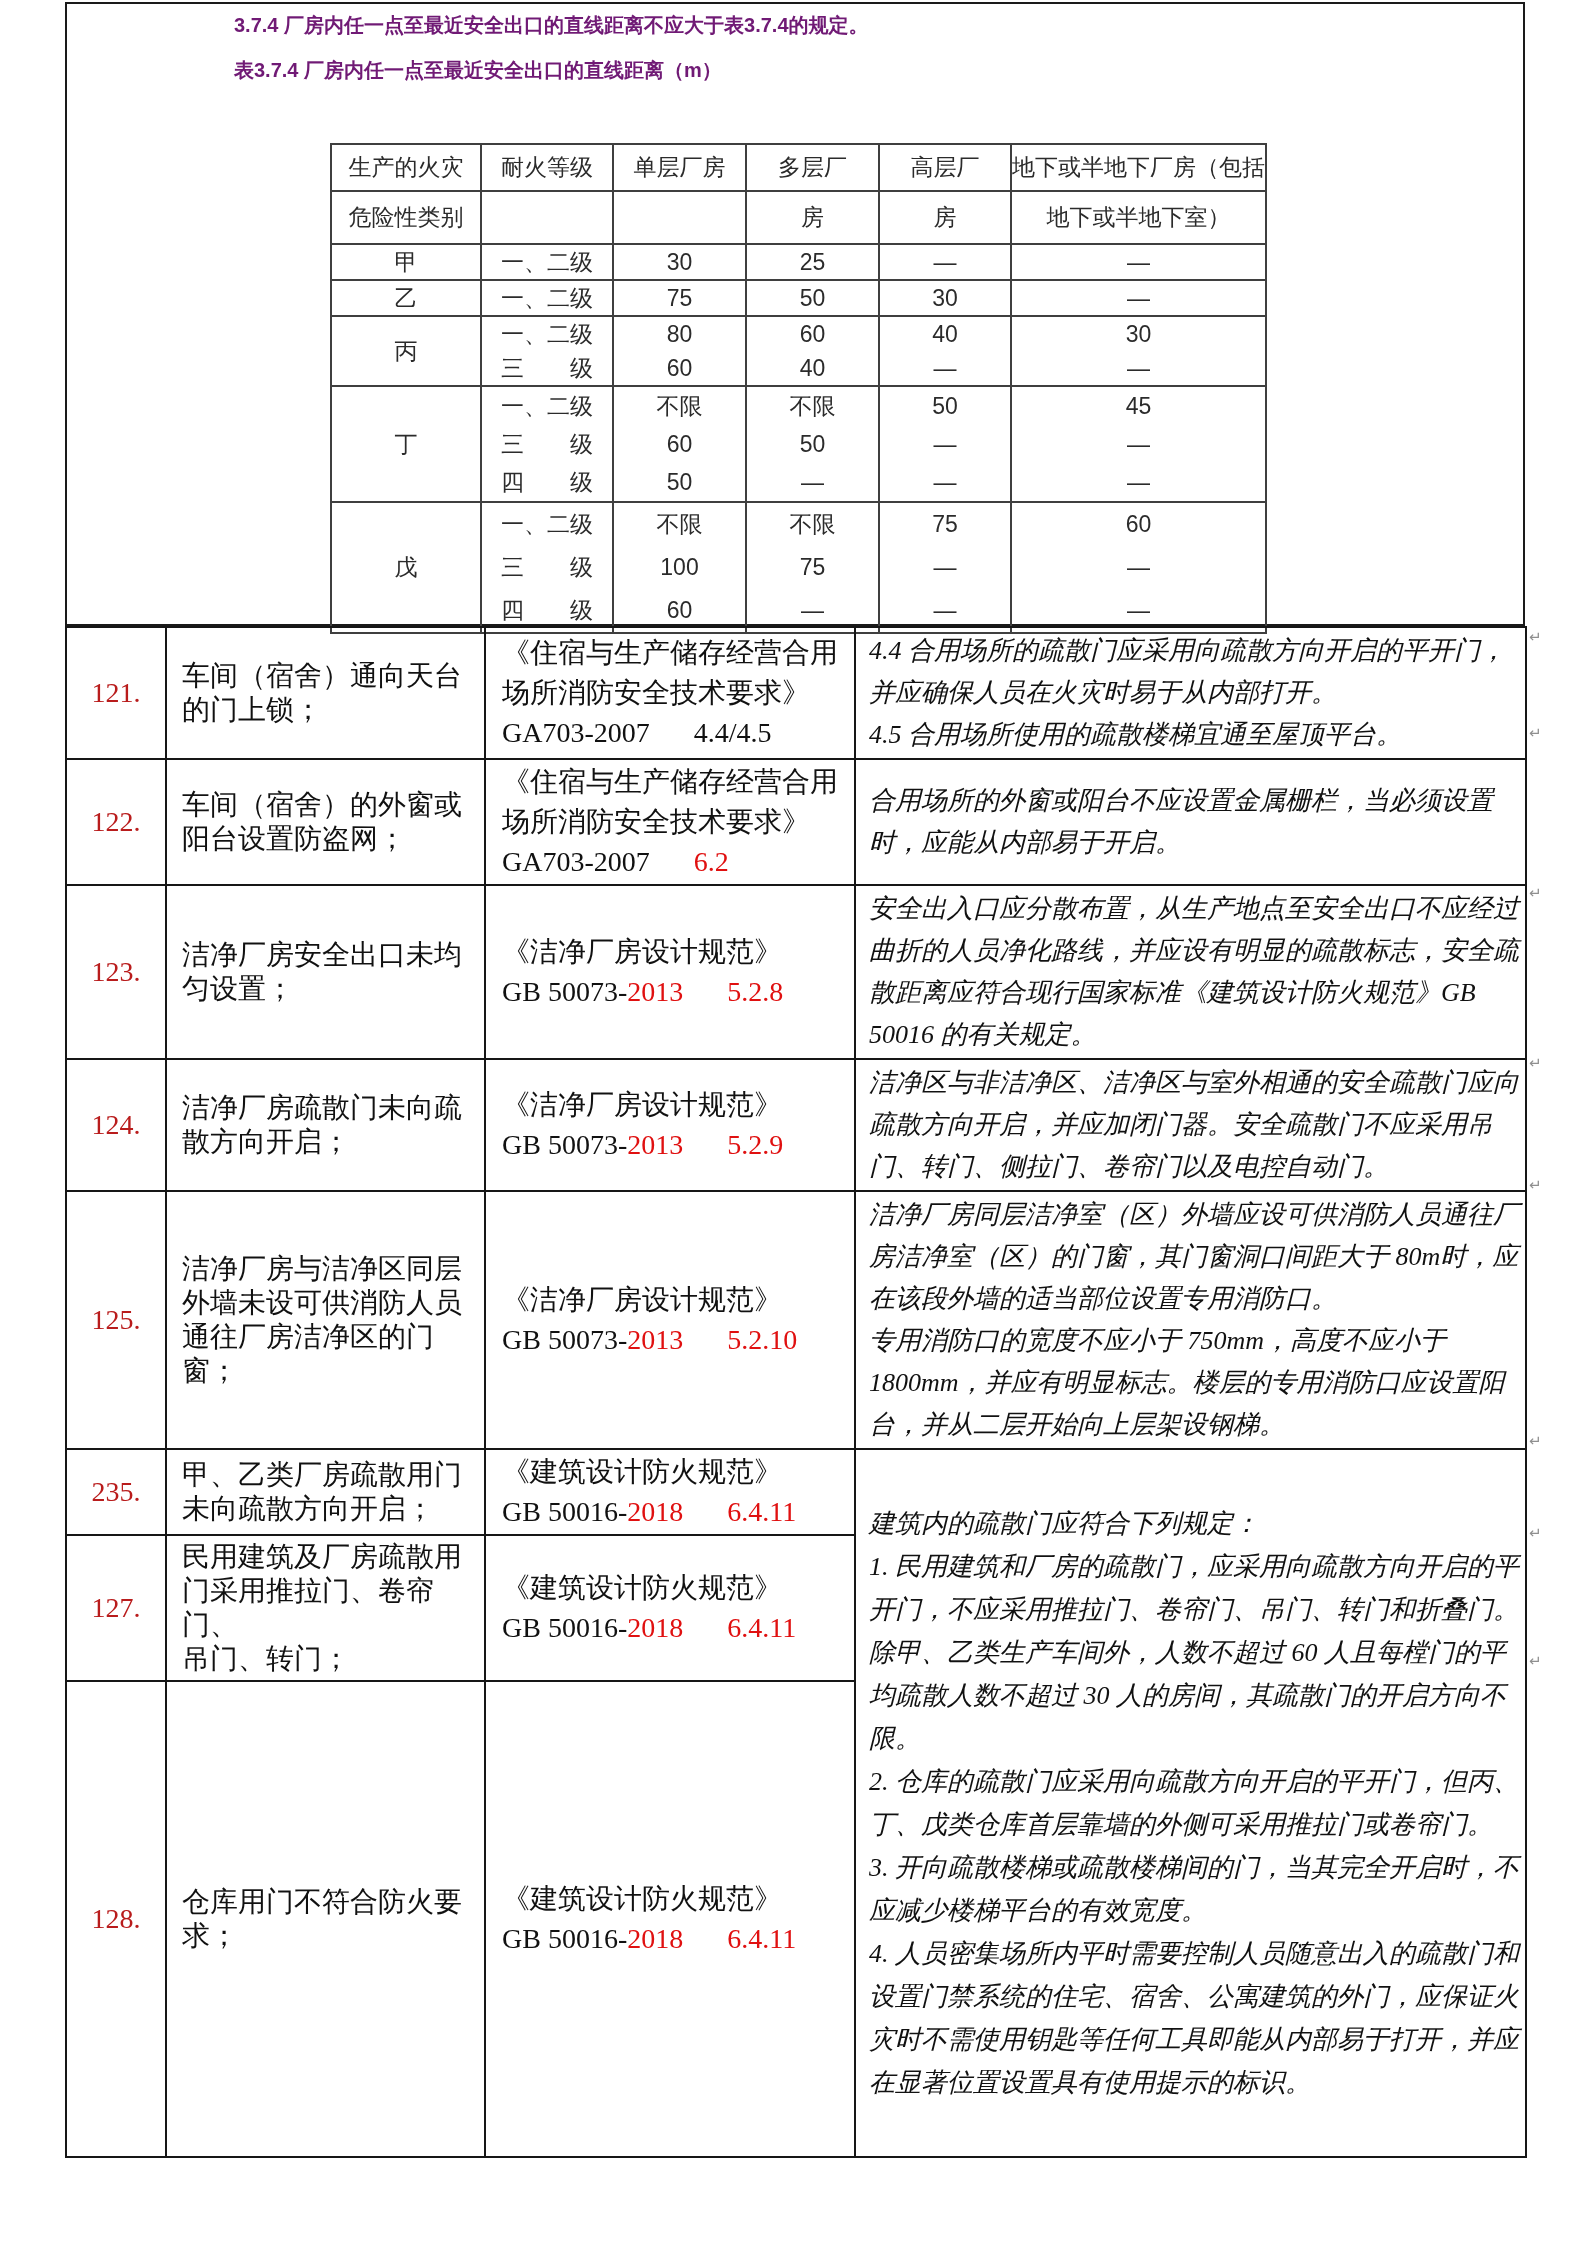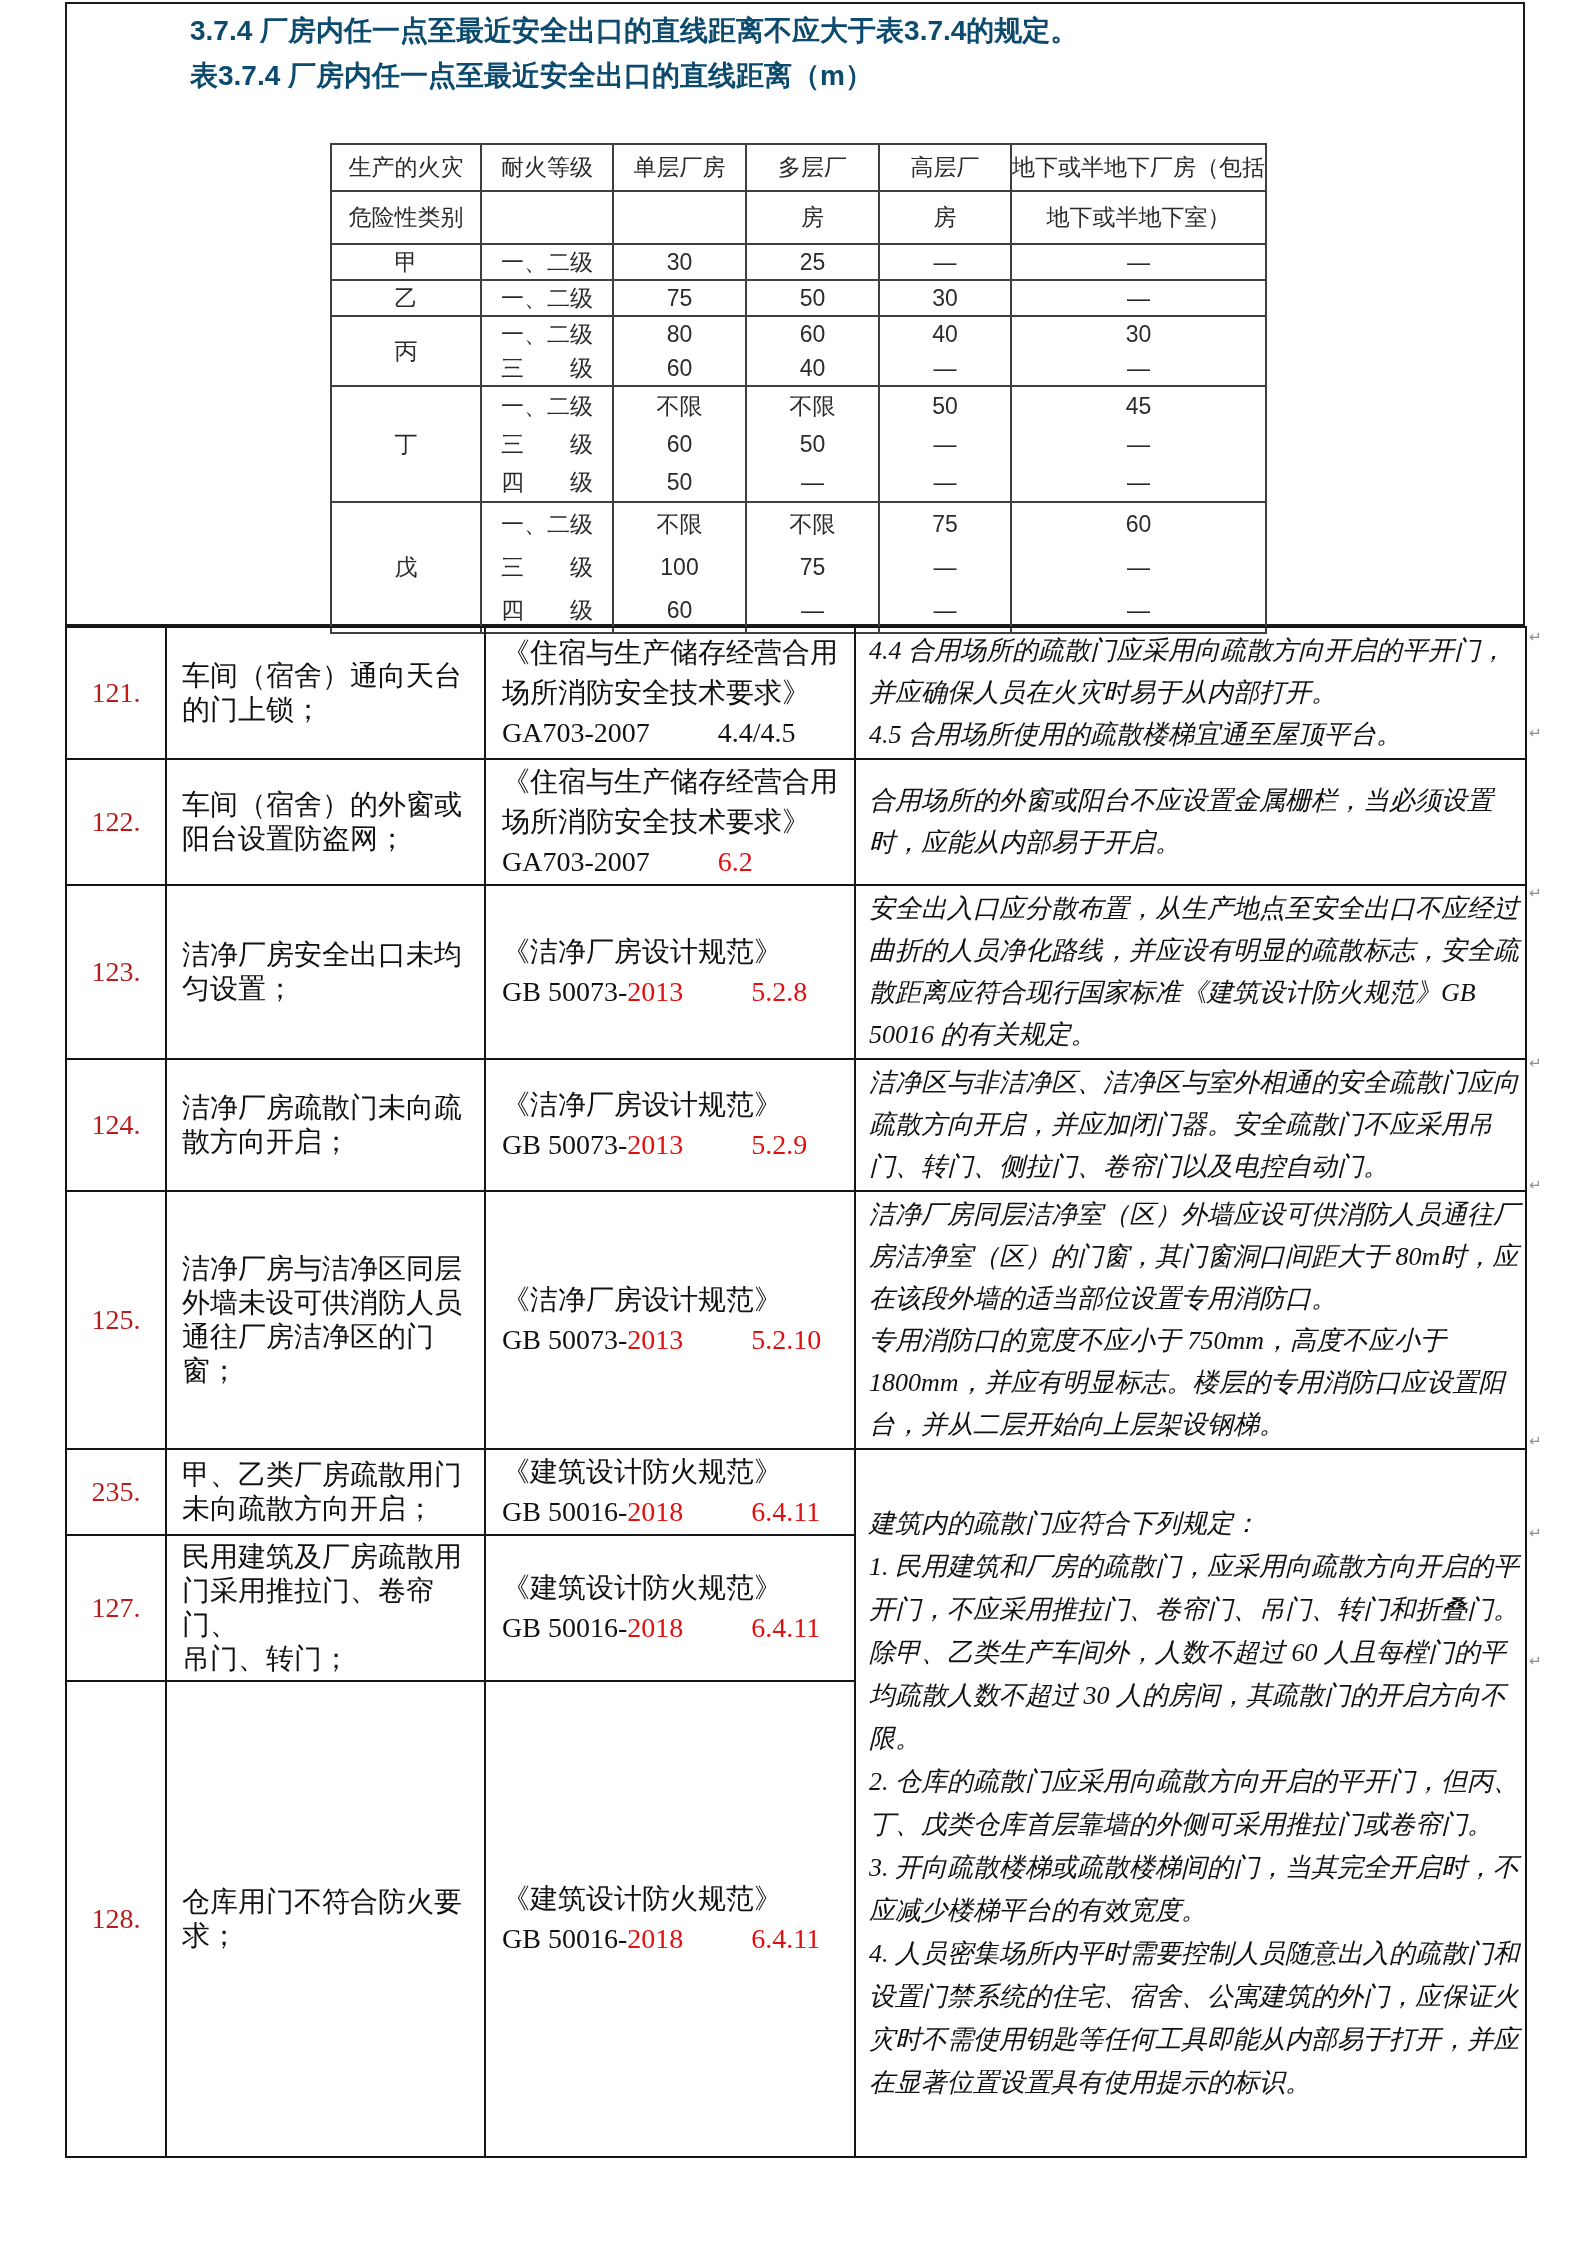--- a/index.html
+++ b/index.html
@@ -10,21 +10,21 @@
     -webkit-font-smoothing:antialiased;
   }
   .abs{position:absolute;}
   
   .top-cell{
     left:65px;top:2px;width:1460px;height:624px;
     border:2px solid #1a1a1a;box-sizing:border-box;
   }
   .title{
     font-family:"Liberation Sans","DejaVu Sans",sans-serif;
-    font-weight:600;font-size:28px;color:#0c4a6e;white-space:nowrap;
+    font-weight:600;font-size:20px;color:#701a75;white-space:nowrap;margin-left:44px;
   }
   .title1{left:190px;top:12px;}
   .title2{left:190px;top:57px;}
   
   table{border-collapse:collapse;table-layout:fixed;}
   .dist{
     left:330px;top:143px;width:935px;
     font-family:"Liberation Sans","DejaVu Sans",sans-serif;
     font-size:23px;color:#2b2b2b;
   }
@@ -53,21 +53,21 @@
     font-size:28px;line-height:40px;padding:2px 4px 2px 16px;color:#111;
   }
   .std-name{white-space:pre-line;}
   .code-line{white-space:nowrap;}
   td.req{
     font-size:26px;line-height:42px;white-space:pre-line;
     padding:2px 6px 2px 13px;color:#111;font-style:italic;
   }
   td.req.merged{line-height:43px;}
   .red{color:#e01010;}
-  .clause{margin-left:68px;}
+  .clause{margin-left:44px;}
   .clause.red{color:#e01010;}
   
   .pmark{
     position:absolute;left:1529px;
     font-family:"DejaVu Sans",sans-serif;
     font-size:15px;color:#8f8f8f;
   }
 </style>
 </head>
 <body>

